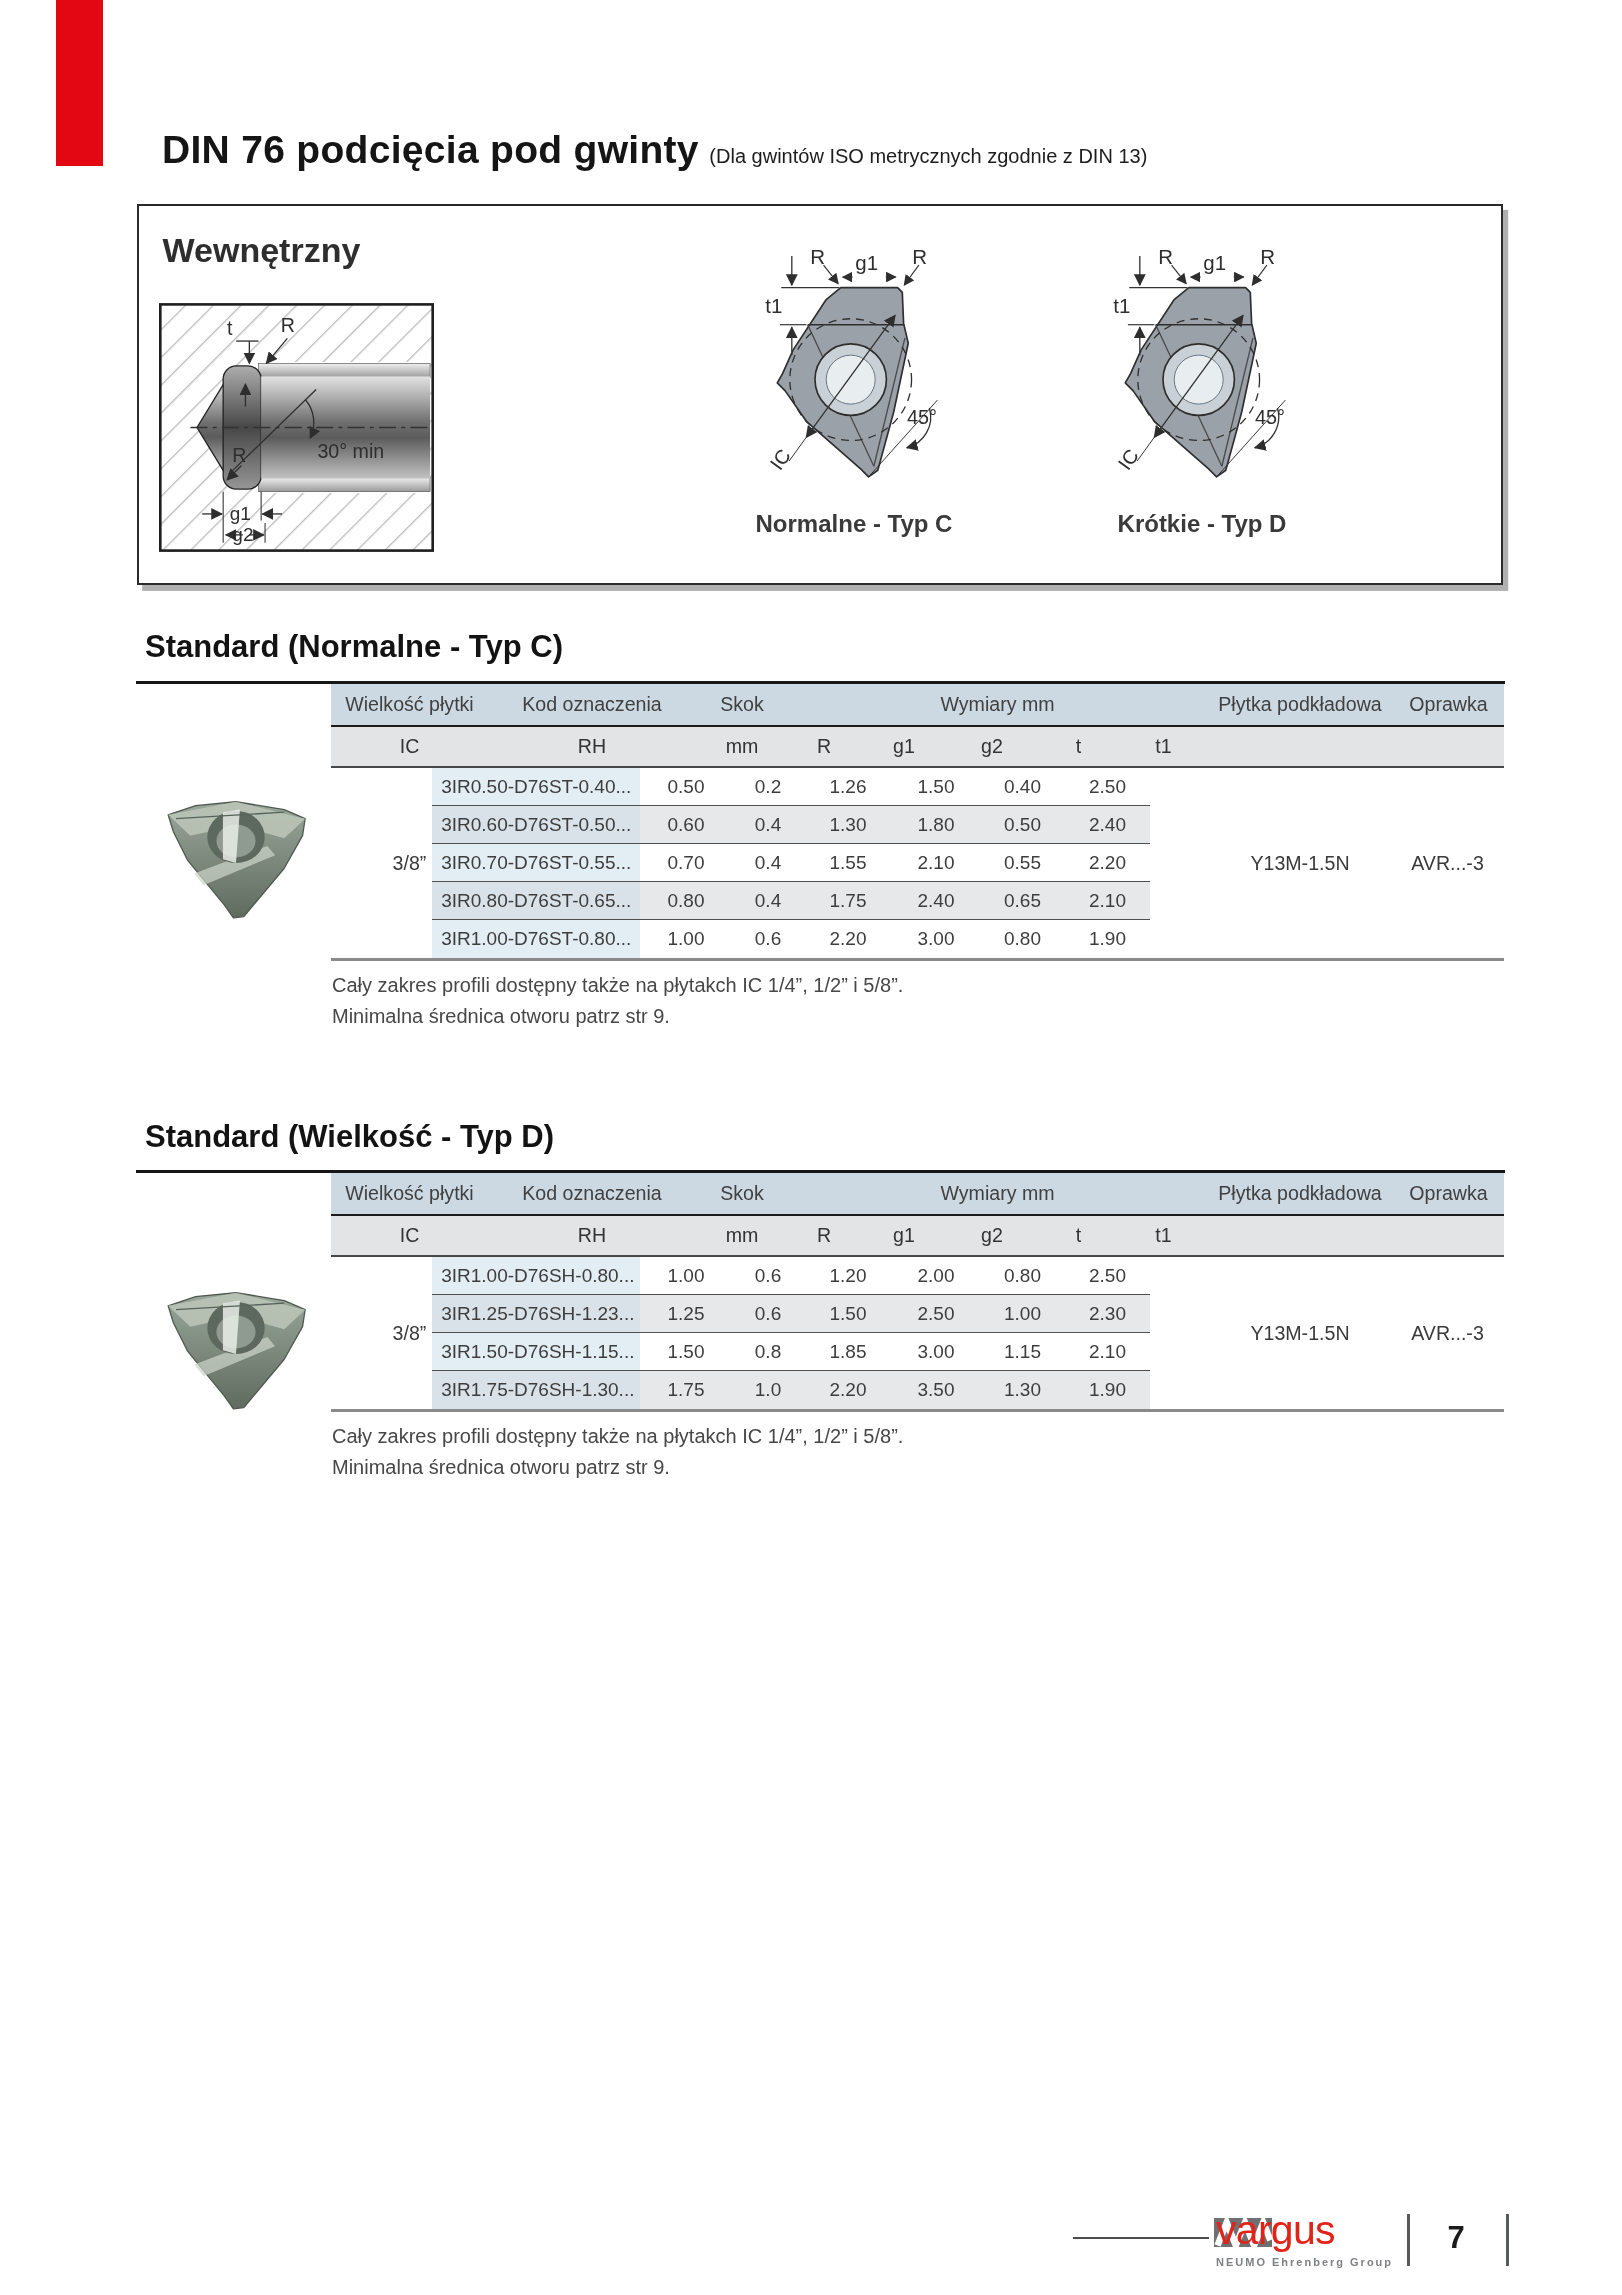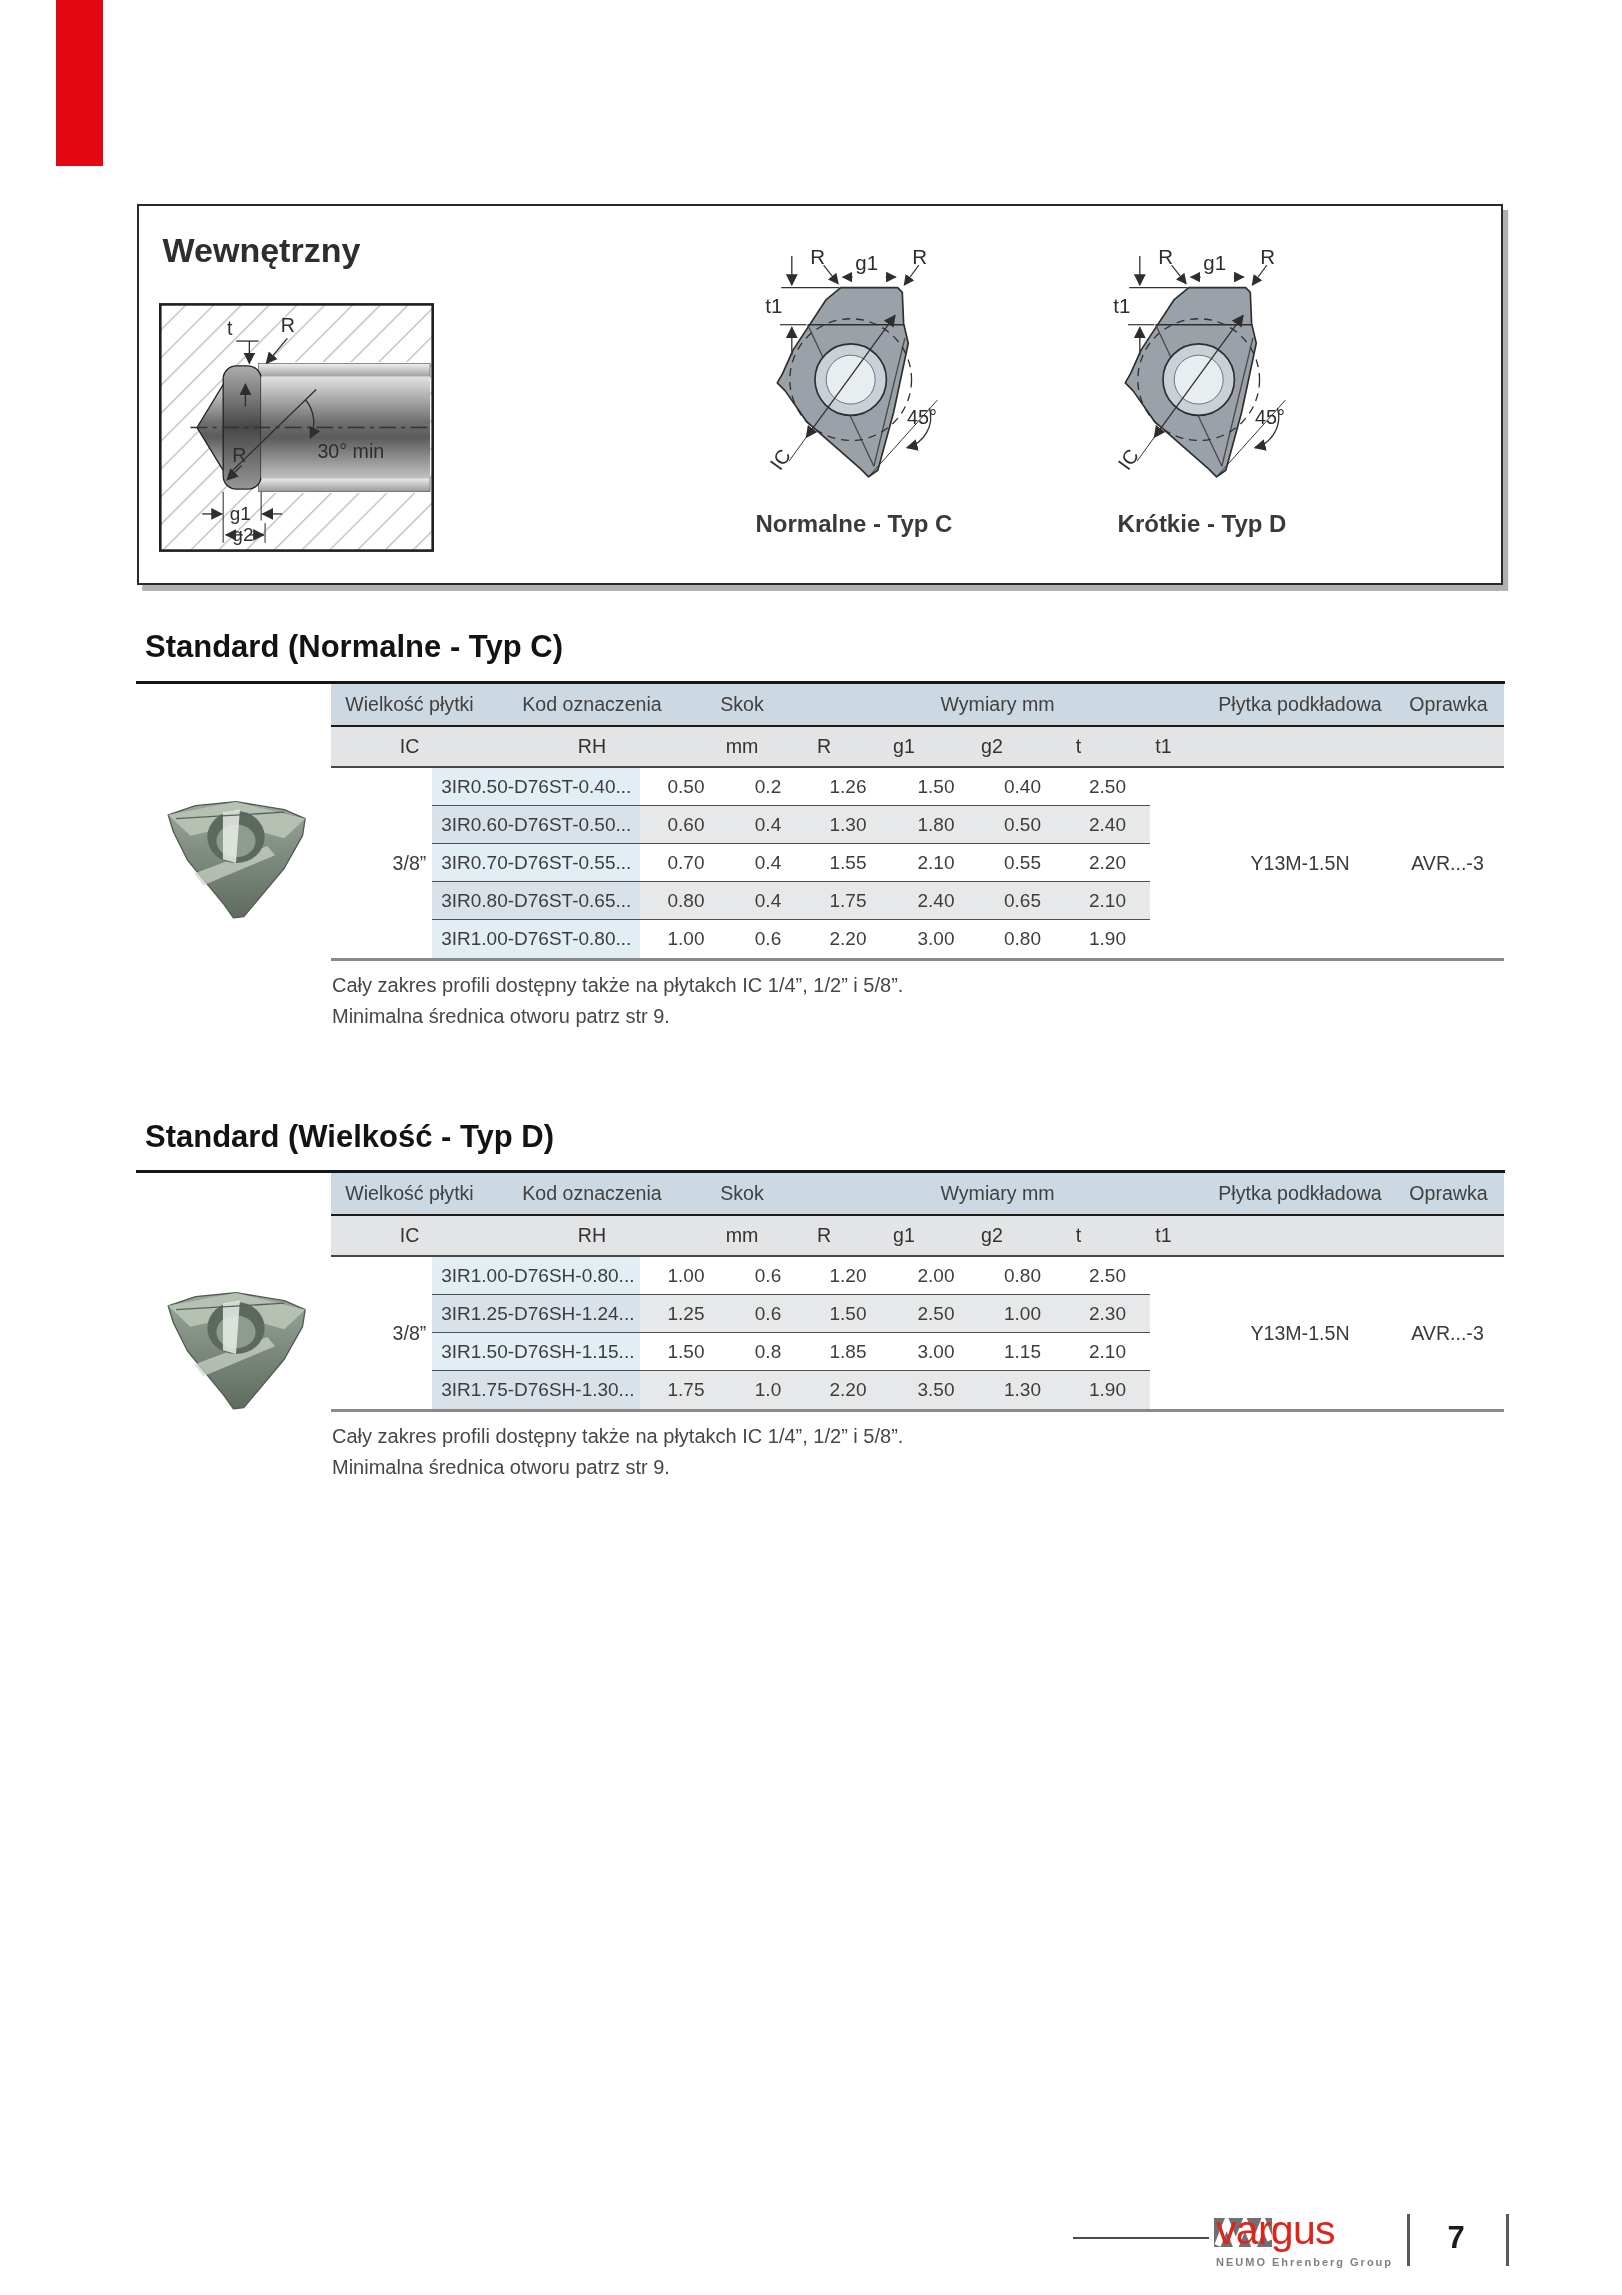--- a/index.html
+++ b/index.html
@@ -100,20 +100,23 @@
       <rect width="30" height="30" fill="#ffffff"></rect>
       <line x1="0" y1="0" x2="0" y2="30" stroke="#bcbcbc" stroke-width="4"></line>
     </pattern>
   </defs>
 </svg>
 
 <div class="page">
 
   <div class="red-tab"></div>
 
+  <div class="title">
+    <span class="main">DIN 76 podcięcia pod gwinty</span><span class="sub">(Dla gwintów ISO metrycznych zgodnie z  DIN 13)</span>
+  </div>
 
   <div class="dbox">
     <div class="heading">Wewnętrzny</div>
 
     <svg class="svg-internal" viewBox="0 0 420 380">
       <rect x="2" y="2" width="416" height="376" fill="url(#hatch)" stroke="#1f1f1f" stroke-width="4"></rect>
       <rect x="152" y="90" width="262" height="200" fill="#ffffff"></rect>
       <rect x="98" y="96" width="58" height="188" rx="20" fill="#ffffff"></rect>
       <polygon points="58,190 102,118 102,262" fill="#ffffff"></polygon>
       <rect x="152" y="92" width="262" height="22" fill="url(#gStrip)" stroke="#555" stroke-width="1"></rect>
@@ -323,21 +326,21 @@
     <div class="trow">
           <div class="tc code">3IR1.00-D76SH-0.80...</div>
           <div class="tc tc1">1.00</div>
           <div class="tc tc2">0.6</div>
           <div class="tc tc3">1.20</div>
           <div class="tc tc4">2.00</div>
           <div class="tc tc5">0.80</div>
           <div class="tc tc6">2.50</div>
         </div>
         <div class="trow alt">
-          <div class="tc code">3IR1.25-D76SH-1.24...</div>
+          <div class="tc code">3IR1.25-D76SH-1.23...</div>
           <div class="tc tc1">1.25</div>
           <div class="tc tc2">0.6</div>
           <div class="tc tc3">1.50</div>
           <div class="tc tc4">2.50</div>
           <div class="tc tc5">1.00</div>
           <div class="tc tc6">2.30</div>
         </div>
         <div class="trow">
           <div class="tc code">3IR1.50-D76SH-1.15...</div>
           <div class="tc tc1">1.50</div>

